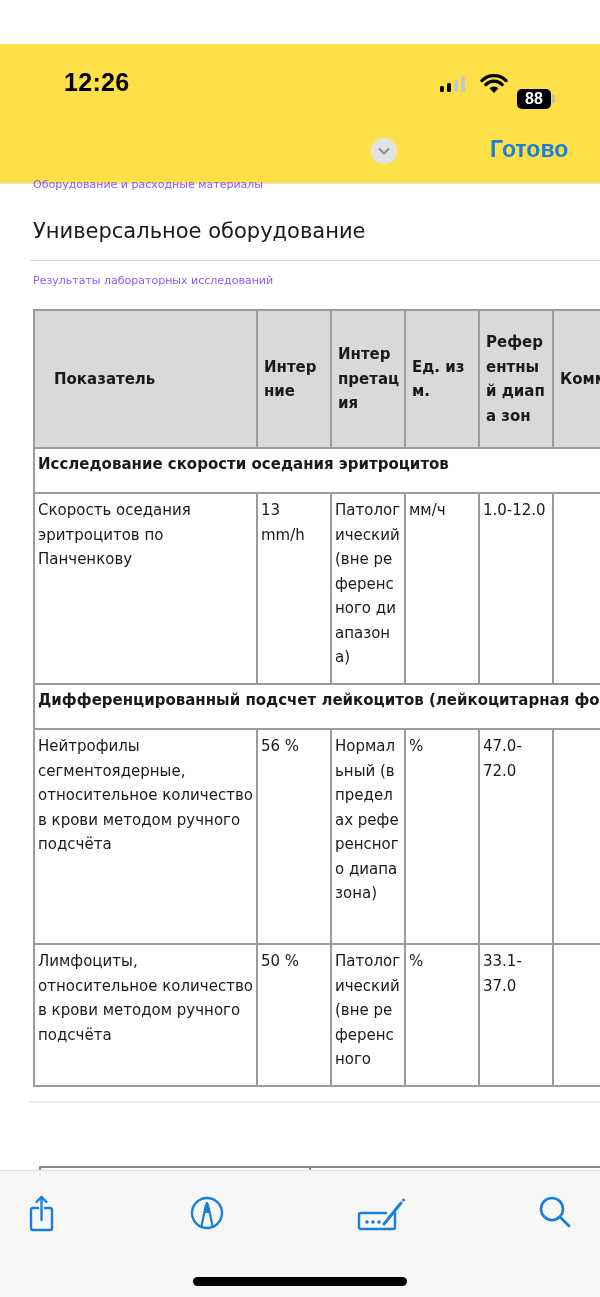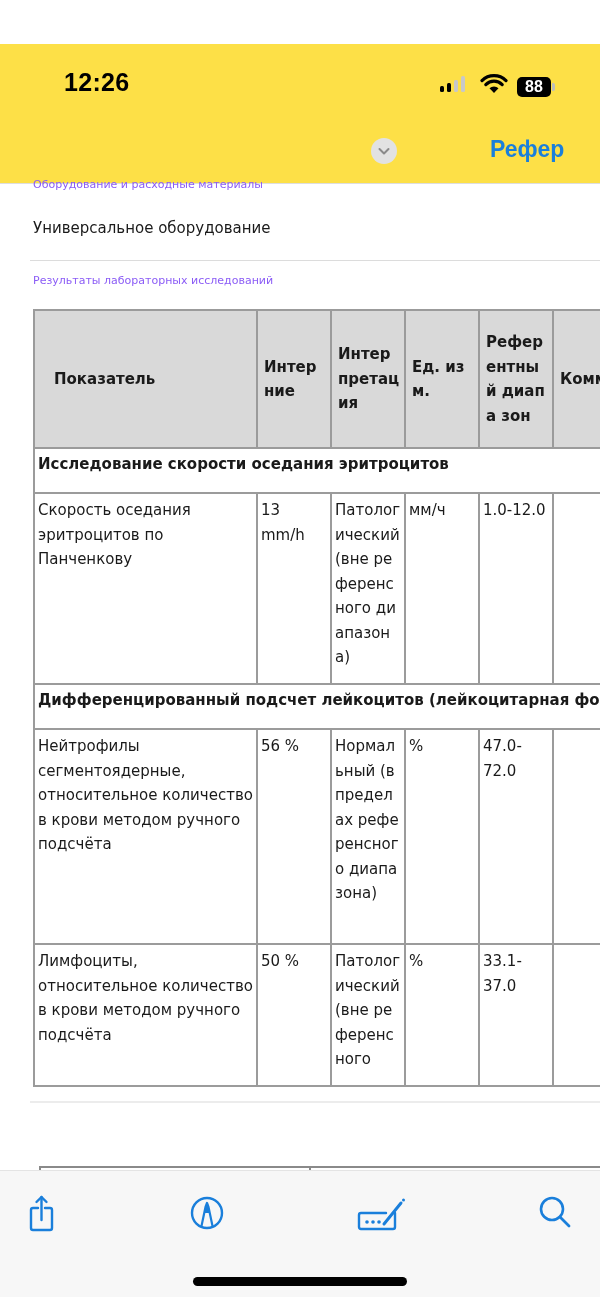--- a/index.html
+++ b/index.html
@@ -6,32 +6,32 @@
   html, body { width: 600px; height: 1297px; overflow: hidden; background: #ffffff; }
   body { position: relative; font-family: "DejaVu Sans", sans-serif; color: #1a1a1a; }
 
   
   .top { position: absolute; left: 0; top: 0; width: 600px; height: 140px; background: #fde047; border-bottom: 1px solid #dedede; margin-top: 44px; }
   .time { position: absolute; left: 64px; top: 24px; font-family: "Liberation Sans", sans-serif; font-weight: bold; font-size: 25px; color: #000; letter-spacing: 0.3px; }
   .signal { position: absolute; left: 440px; top: 32px; display: flex; align-items: flex-end; gap: 3px; height: 16px; }
   .signal span { display: block; width: 4px; border-radius: 1.5px; background: #000; }
   .signal span.off { background: #c8c8c8; }
   .wifi { position: absolute; left: 480px; top: 28px; width: 28px; height: 22px; }
-  .battery { position: absolute; left: 517px; top: 33px; width: 38px; height: 16px; }
+  .battery { position: absolute; left: 517px; top: 45px; width: 38px; height: 16px; }
   .battery .body { position: absolute; left: 0; top: 0; width: 34px; height: 20px; background: #000; border-radius: 5px; color: #fff; font-family: "Liberation Sans", sans-serif; font-weight: bold; font-size: 16px; line-height: 20px; text-align: center; }
   .battery .nub { position: absolute; left: 35px; top: 6px; width: 3px; height: 8px; background: #bdbdbd; border-radius: 0 2px 2px 0; }
 
   .doc-title { position: absolute; left: 202px; top: 90px; font-family: "Liberation Sans", sans-serif; font-weight: bold; font-size: 25px; color: #000; }
   .title-chevron { position: absolute; left: 371px; top: 94px; width: 26px; height: 26px; border-radius: 13px; background: #e2e2e2; }
   .done { position: absolute; left: 490px; top: 92px; font-family: "Liberation Sans", sans-serif; font-weight: bold; font-size: 23px; color: #1a7fdb; }
 
   
   .content { position: absolute; left: 0; top: 141px; width: 600px; }
   .section-label { position: absolute; left: 33px; font-size: 11px; color: #8b5cf6; }
-  .section-value { position: absolute; left: 33px; font-size: 15px; color: #1a1a1a; }
+  .section-value { position: absolute; left: 33px; font-size: 21px; color: #1a1a1a; }
   .hr { position: absolute; left: 30px; width: 570px; height: 1px; background: #dcdcdc; }
 
   table.results { position: absolute; left: 33px; top: 309px; border-collapse: collapse; table-layout: fixed; width: 600px; font-size: 15px; }
   table.results th, table.results td { border: 2px solid #9b9b9b; vertical-align: top; padding: 4px 3px 4px 3px; line-height: 24.5px; word-break: break-all; }
   table.results th { background: #d9d9d9; font-weight: bold; vertical-align: middle; text-align: left; padding-left: 6px; }
   table.results th.first { padding-left: 19px; }
   table.results td.group { font-weight: bold; height: 45px; padding-top: 3px; white-space: nowrap; }
 
   .hr-bottom { position: absolute; left: 30px; top: 1101px; width: 570px; height: 2px; background: #ececec; }
   .next-table { position: absolute; left: 39px; top: 1166px; width: 561px; height: 4px; border-top: 2px solid #8a8a8a; border-left: 2px solid #8a8a8a; }
@@ -64,21 +64,21 @@
   <div class="battery">
     <div class="body">88</div>
     <div class="nub"></div>
   </div>
 
   <div class="title-chevron">
     <svg width="26" height="26" viewBox="0 0 26 26">
       <path d="M8.5 11 L13 15.5 L17.5 11" stroke="#8a8a8a" stroke-width="2" fill="none" stroke-linecap="round" stroke-linejoin="round"></path>
     </svg>
   </div>
-  <div class="done">Рефер</div>
+  <div class="done">Готово</div>
 </div>
 
 <div class="content">
   <div class="section-label" style="top:37px">Оборудование и расходные материалы</div>
   <div class="section-value" style="top:78px">Универсальное оборудование</div>
   <div class="hr" style="top:119px"></div>
   <div class="section-label" style="top:133px">Результаты лабораторных исследований</div>
 </div>
 
 <table class="results">

